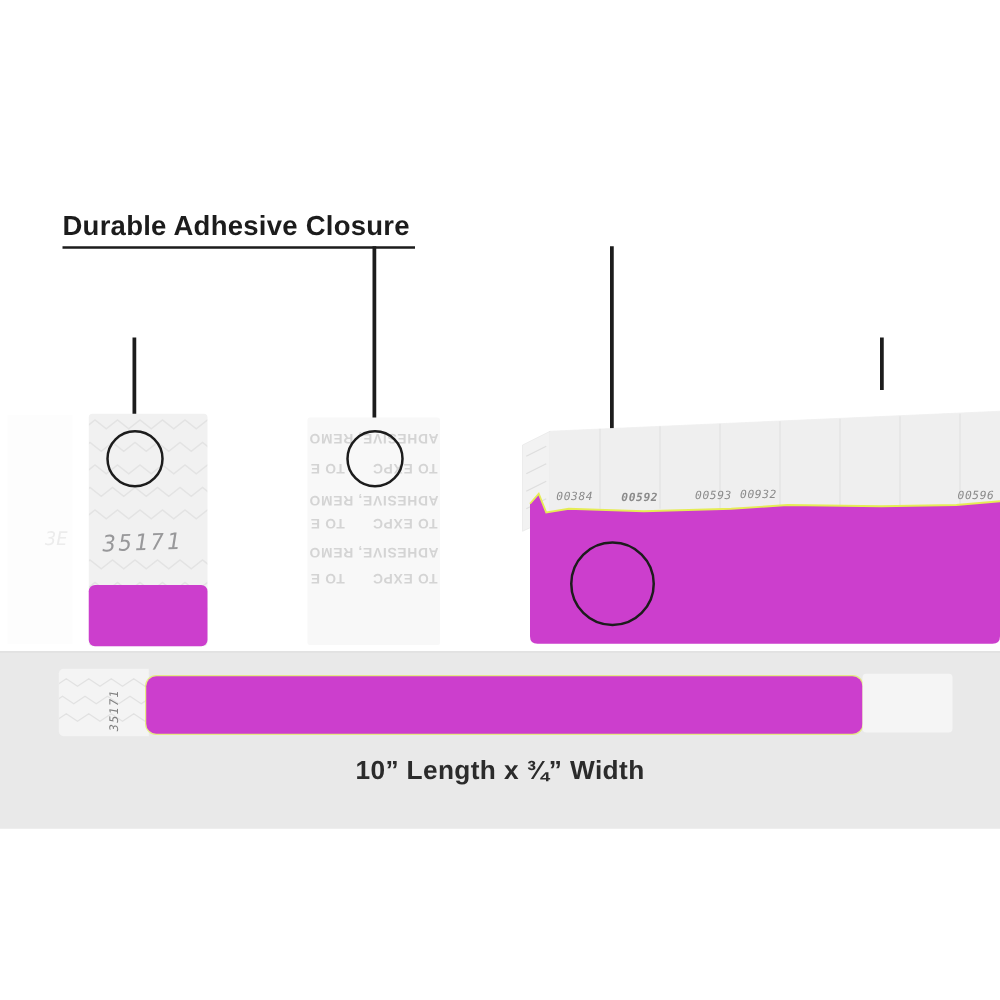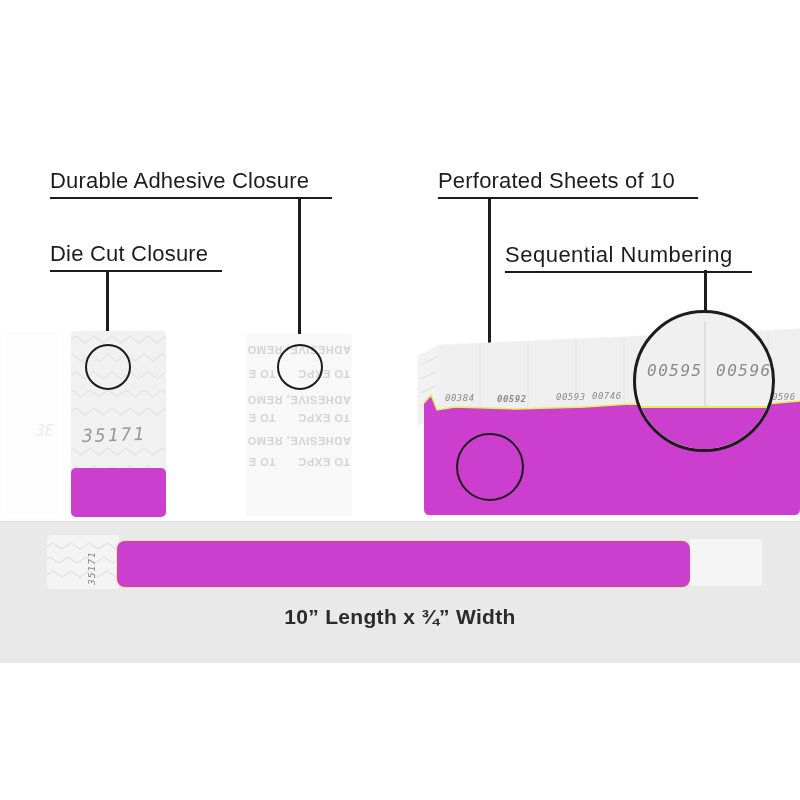--- a/index.html
+++ b/index.html
@@ -4,21 +4,21 @@
 <style>
   html,body{margin:0;padding:0;background:#fff;}
   #canvas{
     position:relative;width:800px;height:800px;background:#ffffff;
     overflow:hidden;font-family:"Liberation Sans",sans-serif;
     --magenta:#cc3ecd;--edge-yellow:#e6ec55;--line:#1c1c1c;
   }
   .abs{position:absolute;}
   
   .lbl{
-    position:absolute;font-weight:normal;font-size:22px;line-height:22px;color:#1c1c1c;
+    position:absolute;font-weight:bold;font-size:22px;line-height:22px;color:#1c1c1c;
     padding-bottom:5px;border-bottom:2.5px solid #1c1c1c;letter-spacing:0.2px;white-space:nowrap;
   }
   #lbl-durable{left:50px;top:170px;width:282px;}
   #lbl-diecut{left:50px;top:243px;width:172px;}
   #lbl-perf{left:438px;top:170px;width:260px;}
   #lbl-seq{left:505px;top:244px;width:247px;letter-spacing:0.5px;}
   
   .vline{position:absolute;width:2.5px;background:#1c1c1c;}
   #line-durable{left:298px;top:197px;height:148px;}
   #line-diecut{left:106px;top:270px;height:75px;}
@@ -66,23 +66,20 @@
   #flat-band-stub{position:absolute;left:690px;top:17px;width:72px;height:47px;background:#f5f5f5;border-radius:3px;}
   #size-caption{position:absolute;left:0;top:83px;width:800px;text-align:center;
     font-weight:bold;font-size:21px;color:#2b2b2b;letter-spacing:0.3px;}
 </style>
 </head>
 <body>
 
 <div id="canvas" style="--magenta: #cc3ecd; --edge-yellow: #e6ec55;">
 
   <div class="lbl" id="lbl-durable">Durable Adhesive Closure</div>
-  <div class="lbl" id="lbl-diecut">Die Cut Closure</div>
-  <div class="lbl" id="lbl-perf">Perforated Sheets of 10</div>
-  <div class="lbl" id="lbl-seq">Sequential Numbering</div>
 
   <div class="vline" id="line-durable"></div>
   <div class="vline" id="line-diecut"></div>
   <div class="vline" id="line-perf"></div>
   <div class="vline" id="line-seq"></div>
 
   <div class="abs" id="band-ghost">
     <span id="ghost-num">3E</span>
   </div>
 
@@ -135,33 +132,26 @@
         <line x1="305" y1="10" x2="305" y2="84"></line>
       <line x1="353" y1="8" x2="353" y2="84"></line>
     </g>
 
     <path d="M9 80 L16 72 L22 87 L40 84 L100 86 L170 84 L215 81 L290 82 L350 81 L385 78 L385 186 Q385 192 379 192 L15 192 Q9 192 9 186 Z" style="fill:var(--magenta)"></path>
     <path d="M9 80 L16 72 L22 87 L40 84 L100 86 L170 84 L215 81 L290 82 L350 81 L385 78" style="stroke:var(--edge-yellow);stroke-width:1.5;fill:none"></path>
   </svg>
   <span class="sheet-num" id="sheet-num-1">00384</span>
   <span class="sheet-num" id="sheet-num-2">00592</span>
   <span class="sheet-num" id="sheet-num-3">00593</span>
-  <span class="sheet-num" id="sheet-num-4">00746</span>
+  <span class="sheet-num" id="sheet-num-4">00932</span>
   <span class="sheet-num" id="sheet-num-edge">00596</span>
 
   <div class="callout-circle" id="circle-diecut"></div>
   <div class="callout-circle" id="circle-adhesive"></div>
   <div class="callout-circle" id="circle-perf"></div>
-  <div class="callout-circle" id="circle-magnifier">
-    <div class="seam"></div>
-    <span class="mag-num" id="mag-num-1">00595</span>
-    <span class="mag-num" id="mag-num-2">00596</span>
-    <div class="yellow-line"></div>
-    <div class="mag-magenta"></div>
-  </div>
 
   <div class="abs" id="bottom-panel">
     <div id="flat-band-end">
       <svg width="72" height="54" viewBox="0 0 72 54">
         <g stroke="#e2e2e2" stroke-width="1.1" fill="none">
           <path d="M-3 14 L6 8 L15 14 L24 8 L33 14 L42 8 L51 14 L60 8 L69 14 L78 8"></path>
           <path d="M-6 28 L3 22 L12 28 L21 22 L30 28 L39 22 L48 28 L57 22 L66 28 L75 22"></path>
           <path d="M-3 42 L6 36 L15 42 L24 36 L33 42 L42 36 L51 42 L60 36 L69 42 L78 36"></path>
         </g>
       </svg>

